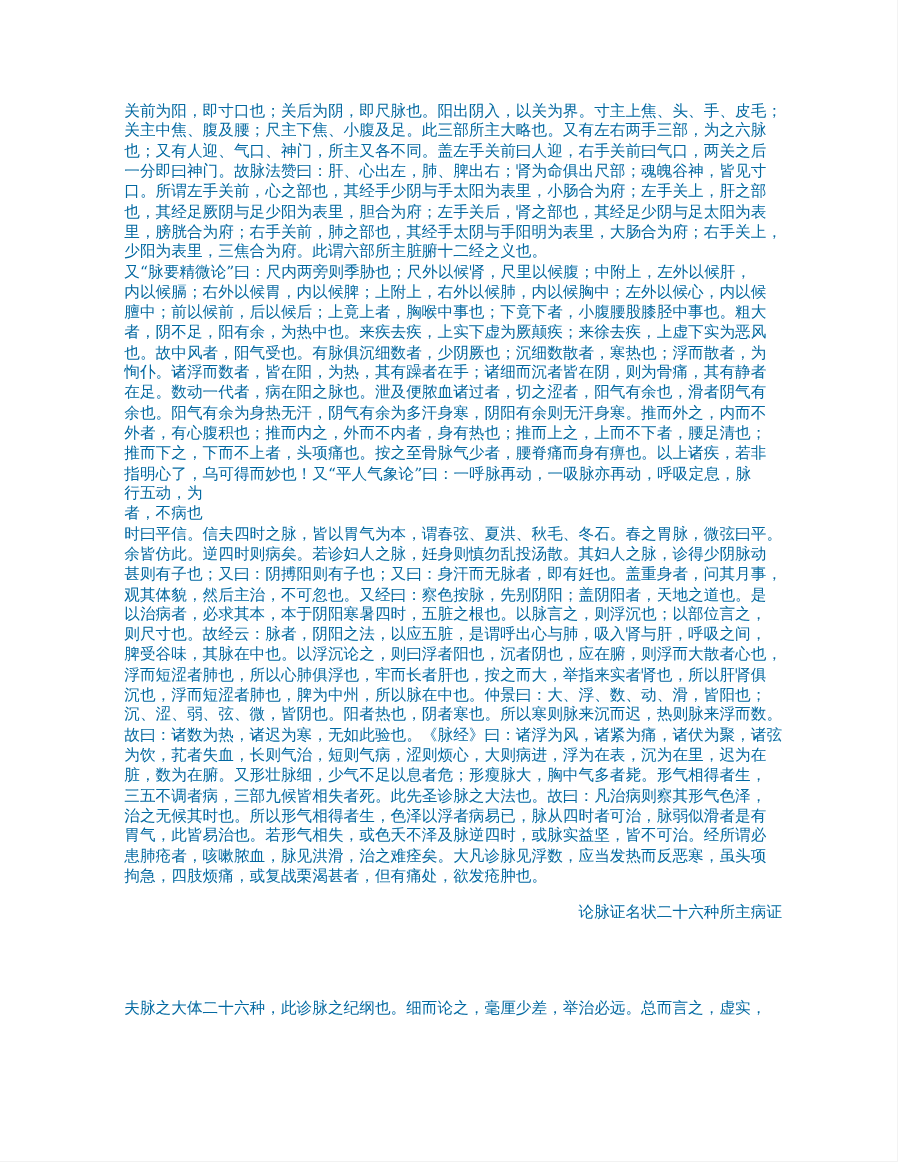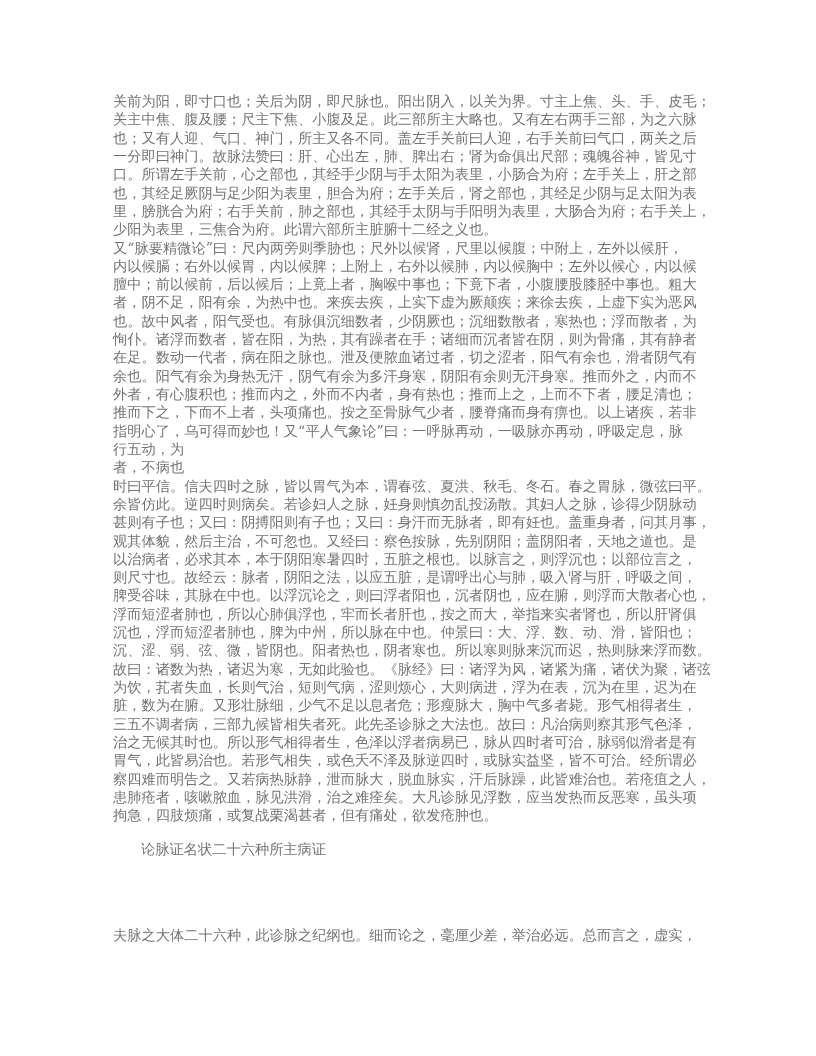--- a/index.html
+++ b/index.html
@@ -13,26 +13,26 @@
     overflow: hidden;
   }
   .text-block {
     position: absolute;
     left: 113px;
     top: 92px;
     width: 598px;
     font-family: "DejaVu Serif", "Liberation Serif", serif;
     font-size: 14.2px;
     line-height: 18.32px;
-    color: #737373;
+    color: #0369a1;
     text-align: left;
   }
   .section { margin: 0; }
   .section.heading { margin-top: 15px; }
-  .section.heading .line { padding-left: 28px; }
+  .section.heading .line { padding-left: 28px; text-align: right; }
   .section.closing { margin-top: 68px; }
   .line {
     white-space: pre;
     letter-spacing: 0.05px;
   }
 </style>
 </head>
 <body>
 
 <div class="page">
@@ -68,21 +68,20 @@
         <div class="line">脾受谷味，其脉在中也。以浮沉论之，则曰浮者阳也，沉者阴也，应在腑，则浮而大散者心也，</div>
         <div class="line">浮而短涩者肺也，所以心肺俱浮也，牢而长者肝也，按之而大，举指来实者肾也，所以肝肾俱</div>
         <div class="line">沉也，浮而短涩者肺也，脾为中州，所以脉在中也。仲景曰：大、浮、数、动、滑，皆阳也；</div>
         <div class="line">沉、涩、弱、弦、微，皆阴也。阳者热也，阴者寒也。所以寒则脉来沉而迟，热则脉来浮而数。</div>
         <div class="line">故曰：诸数为热，诸迟为寒，无如此验也。《脉经》曰：诸浮为风，诸紧为痛，诸伏为聚，诸弦</div>
         <div class="line">为饮，芤者失血，长则气治，短则气病，涩则烦心，大则病进，浮为在表，沉为在里，迟为在</div>
         <div class="line">脏，数为在腑。又形壮脉细，少气不足以息者危；形瘦脉大，胸中气多者毙。形气相得者生，</div>
         <div class="line">三五不调者病，三部九候皆相失者死。此先圣诊脉之大法也。故曰：凡治病则察其形气色泽，</div>
         <div class="line">治之无候其时也。所以形气相得者生，色泽以浮者病易已，脉从四时者可治，脉弱似滑者是有</div>
         <div class="line">胃气，此皆易治也。若形气相失，或色夭不泽及脉逆四时，或脉实益坚，皆不可治。经所谓必</div>
-        <div class="line">察四难而明告之。又若病热脉静，泄而脉大，脱血脉实，汗后脉躁，此皆难治也。若疮疽之人，</div>
         <div class="line">患肺疮者，咳嗽脓血，脉见洪滑，治之难痊矣。大凡诊脉见浮数，应当发热而反恶寒，虽头项</div>
         <div class="line">拘急，四肢烦痛，或复战栗渴甚者，但有痛处，欲发疮肿也。</div>
       </div>
       <div class="section heading">
         <div class="line">论脉证名状二十六种所主病证</div>
       </div>
       <div class="section closing">
         <div class="line">夫脉之大体二十六种，此诊脉之纪纲也。细而论之，毫厘少差，举治必远。总而言之，虚实，</div>
       </div>
     </div>

